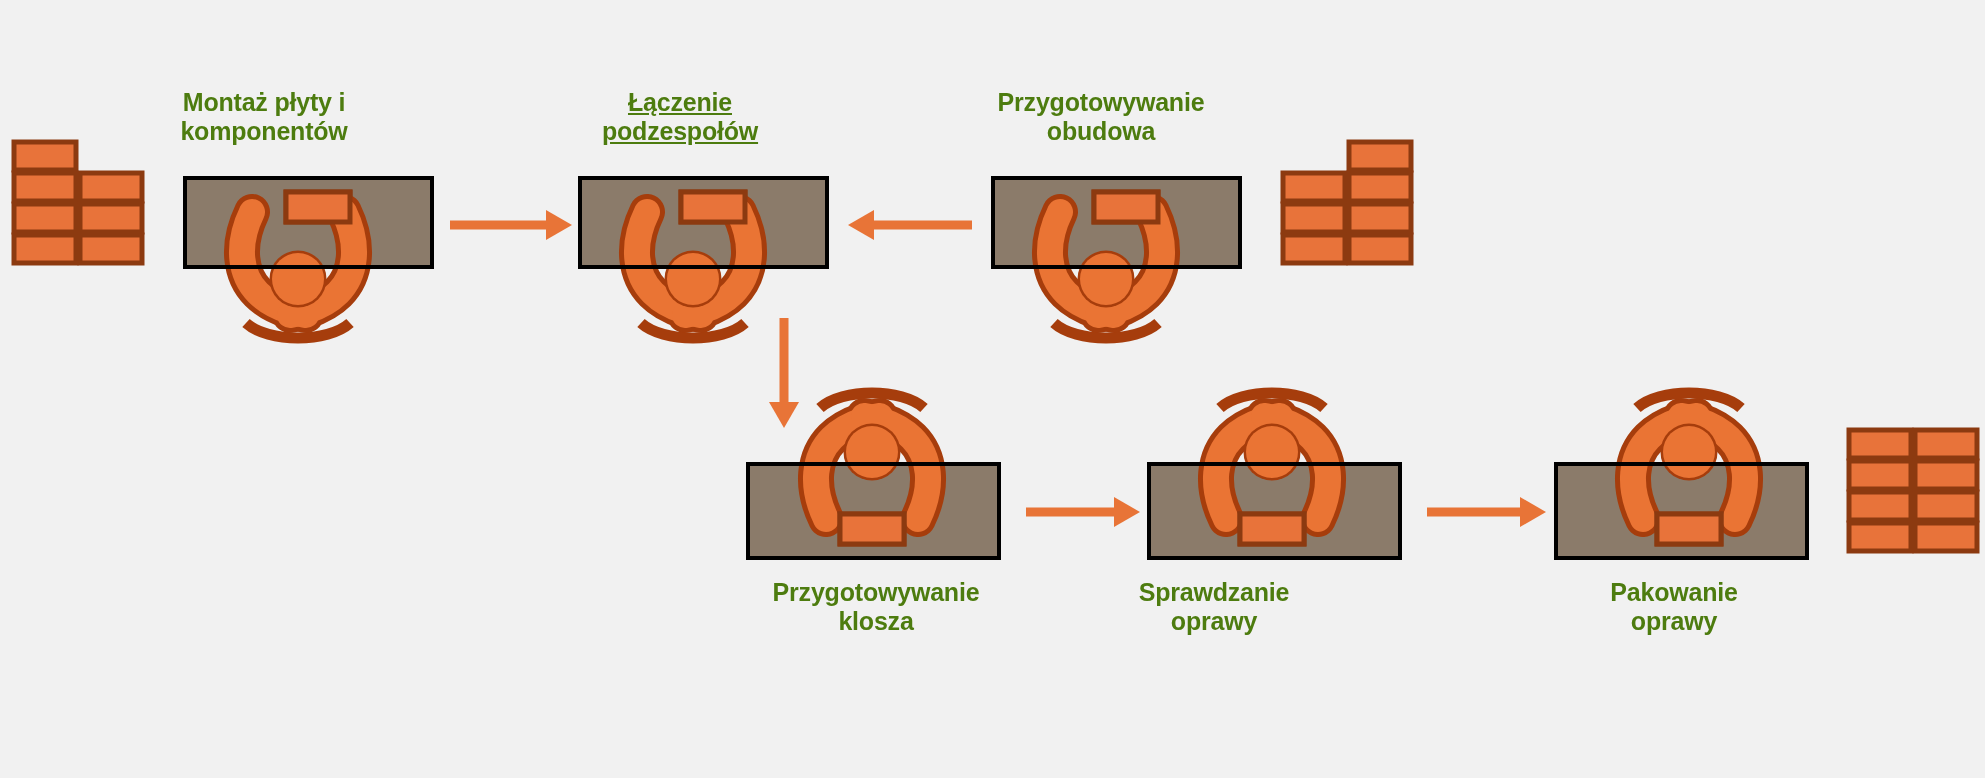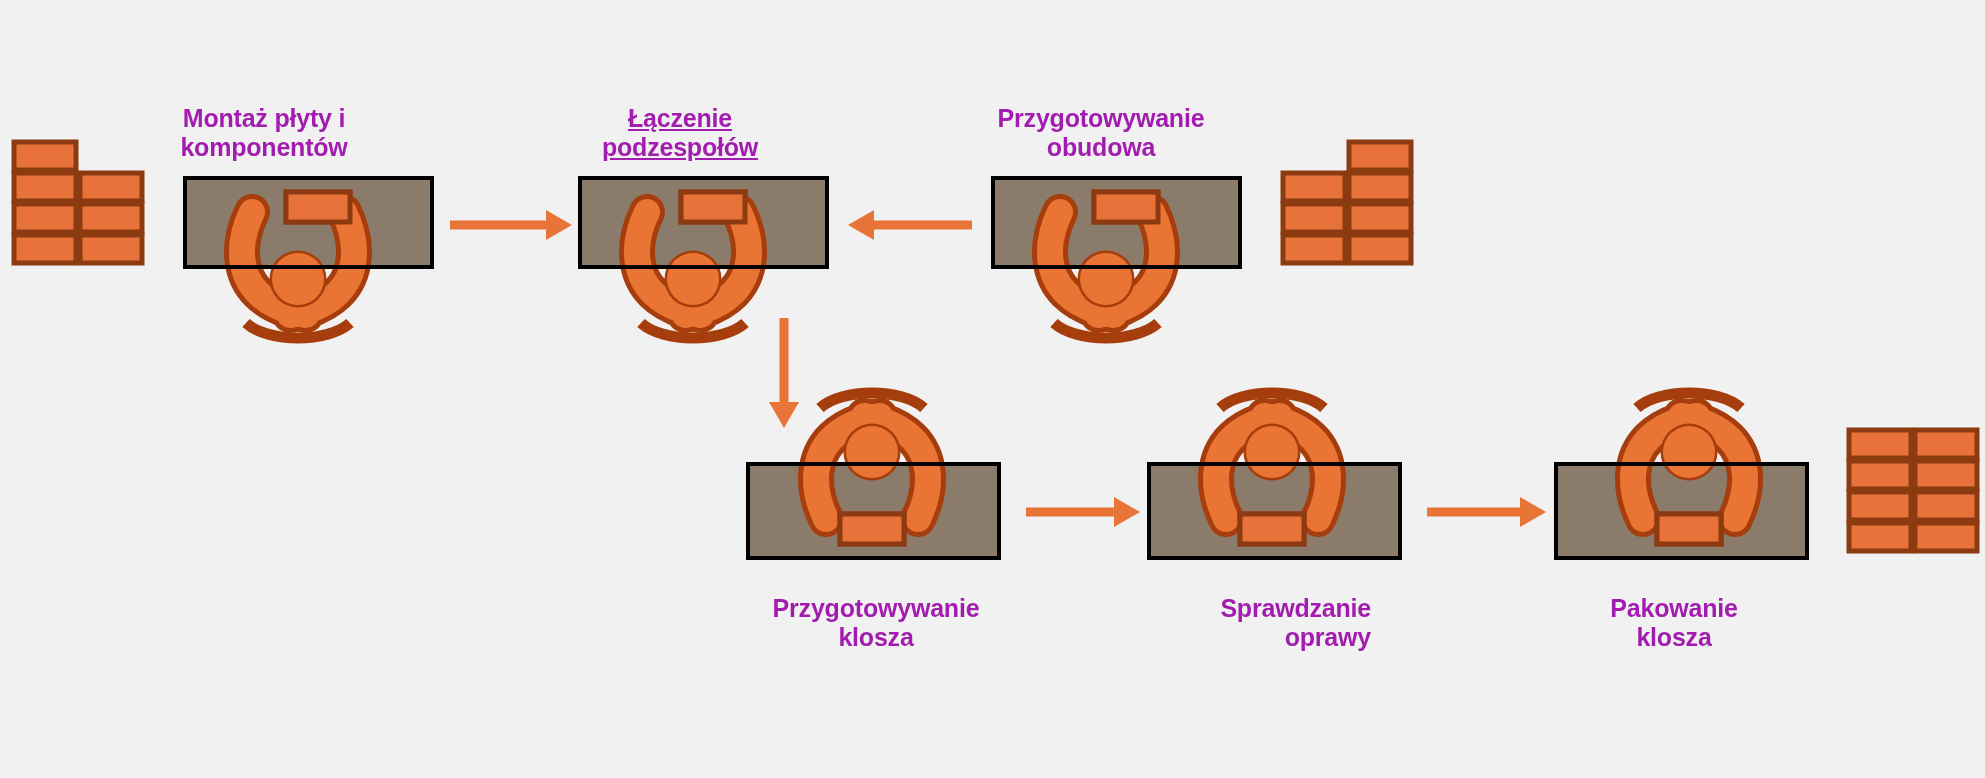--- a/index.html
+++ b/index.html
@@ -23,29 +23,28 @@
   .svg-stage {
     position: absolute;
     left: 0;
     top: 0;
     width: 1985px;
     height: 778px;
   }
   .station-label {
     position: absolute;
     text-align: center;
-    color: #a21caf;
+    color: #4d7c0f;
     font-family: "Liberation Sans", sans-serif;
     font-weight: bold;
     font-size: 25px;
     line-height: 1.17;
     letter-spacing: -0.2px;
     white-space: pre-line;
     pointer-events: none;
-    margin-top: 16px;
   }
 </style>
 </head>
 <body>
 
 <div id="diagram-root">
 
   <svg class="svg-stage" id="svg-stage" viewBox="0 0 1985 778" xmlns="http://www.w3.org/2000/svg">
     <defs>
       <g id="person-glyph"></g>
@@ -204,19 +203,19 @@
 
   <div id="labels-layer">
       <div class="station-label" style="left: 149px; top: 88px; width: 230px;">Montaż płyty i
 komponentów</div>
       <div class="station-label" style="left: 580px; top: 88px; width: 200px; text-decoration: underline;">Łączenie
 podzespołów</div>
       <div class="station-label" style="left: 967px; top: 88px; width: 268px;">Przygotowywanie
 obudowa</div>
       <div class="station-label" style="left: 742px; top: 578px; width: 268px;">Przygotowywanie
 klosza</div>
-      <div class="station-label" style="left: 1141px; top: 578px; width: 230px; text-align: right;">Sprawdzanie
+      <div class="station-label" style="left: 1099px; top: 578px; width: 230px;">Sprawdzanie
 oprawy</div>
       <div class="station-label" style="left: 1564px; top: 578px; width: 220px;">Pakowanie
-klosza</div>
+oprawy</div>
     </div>
 
 </div>
 
 </body></html>

